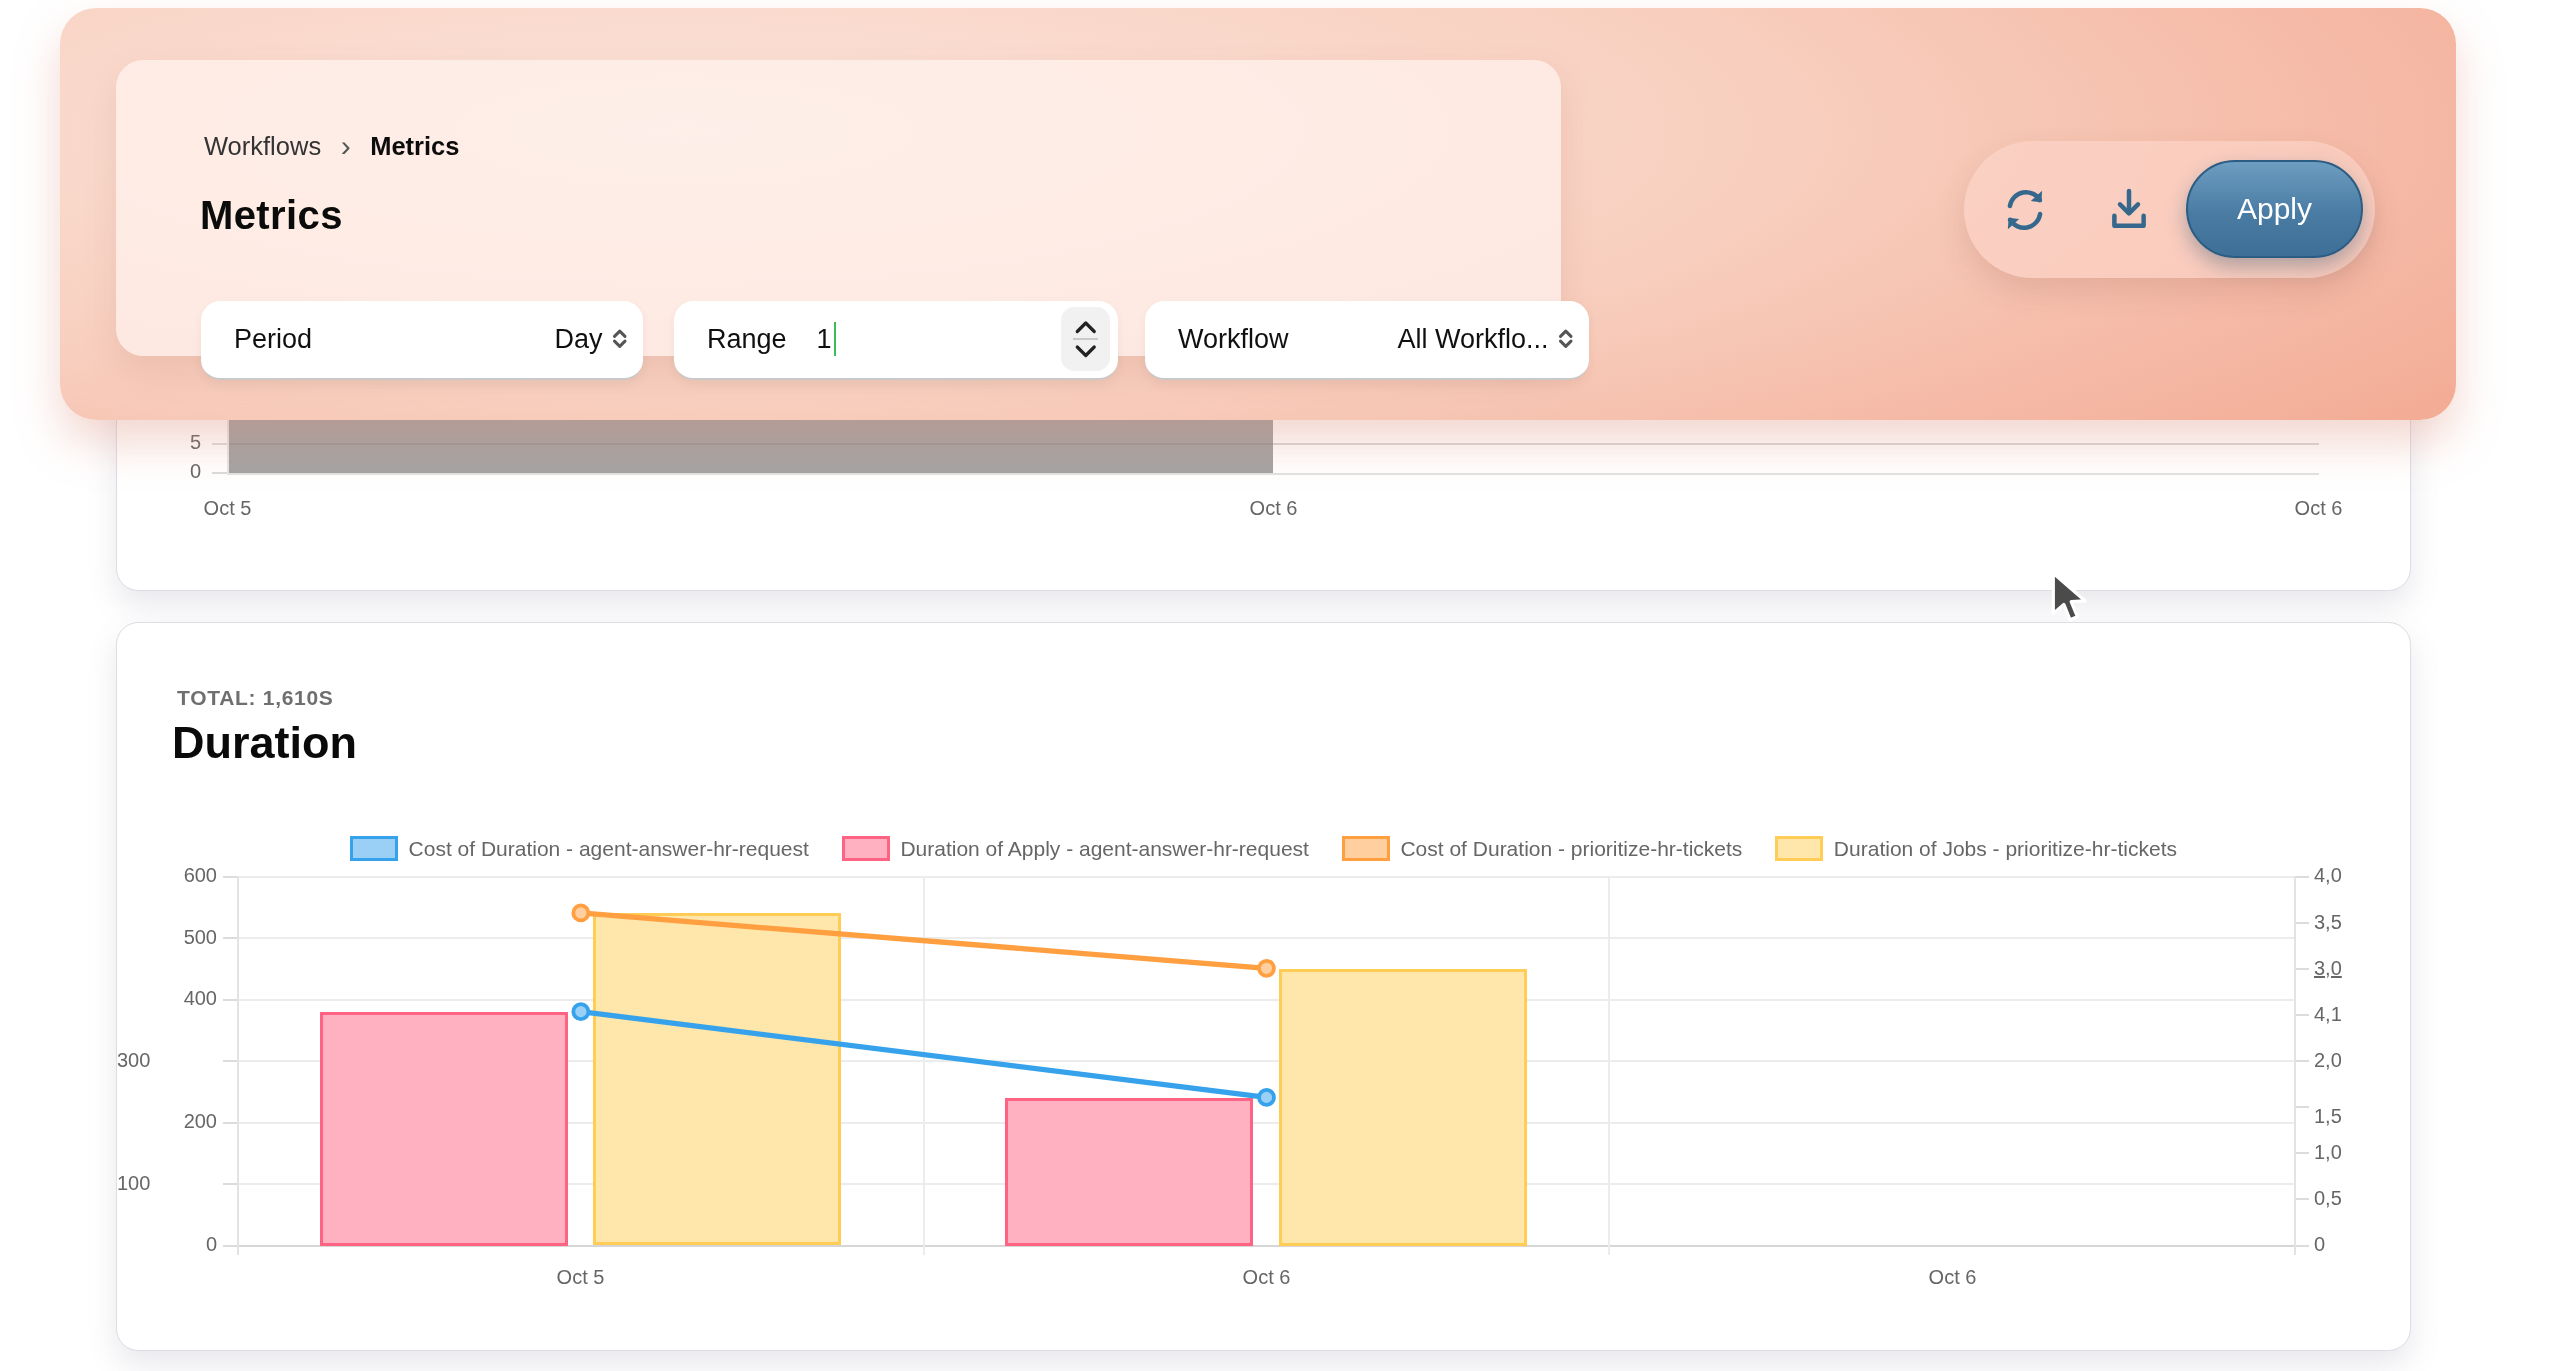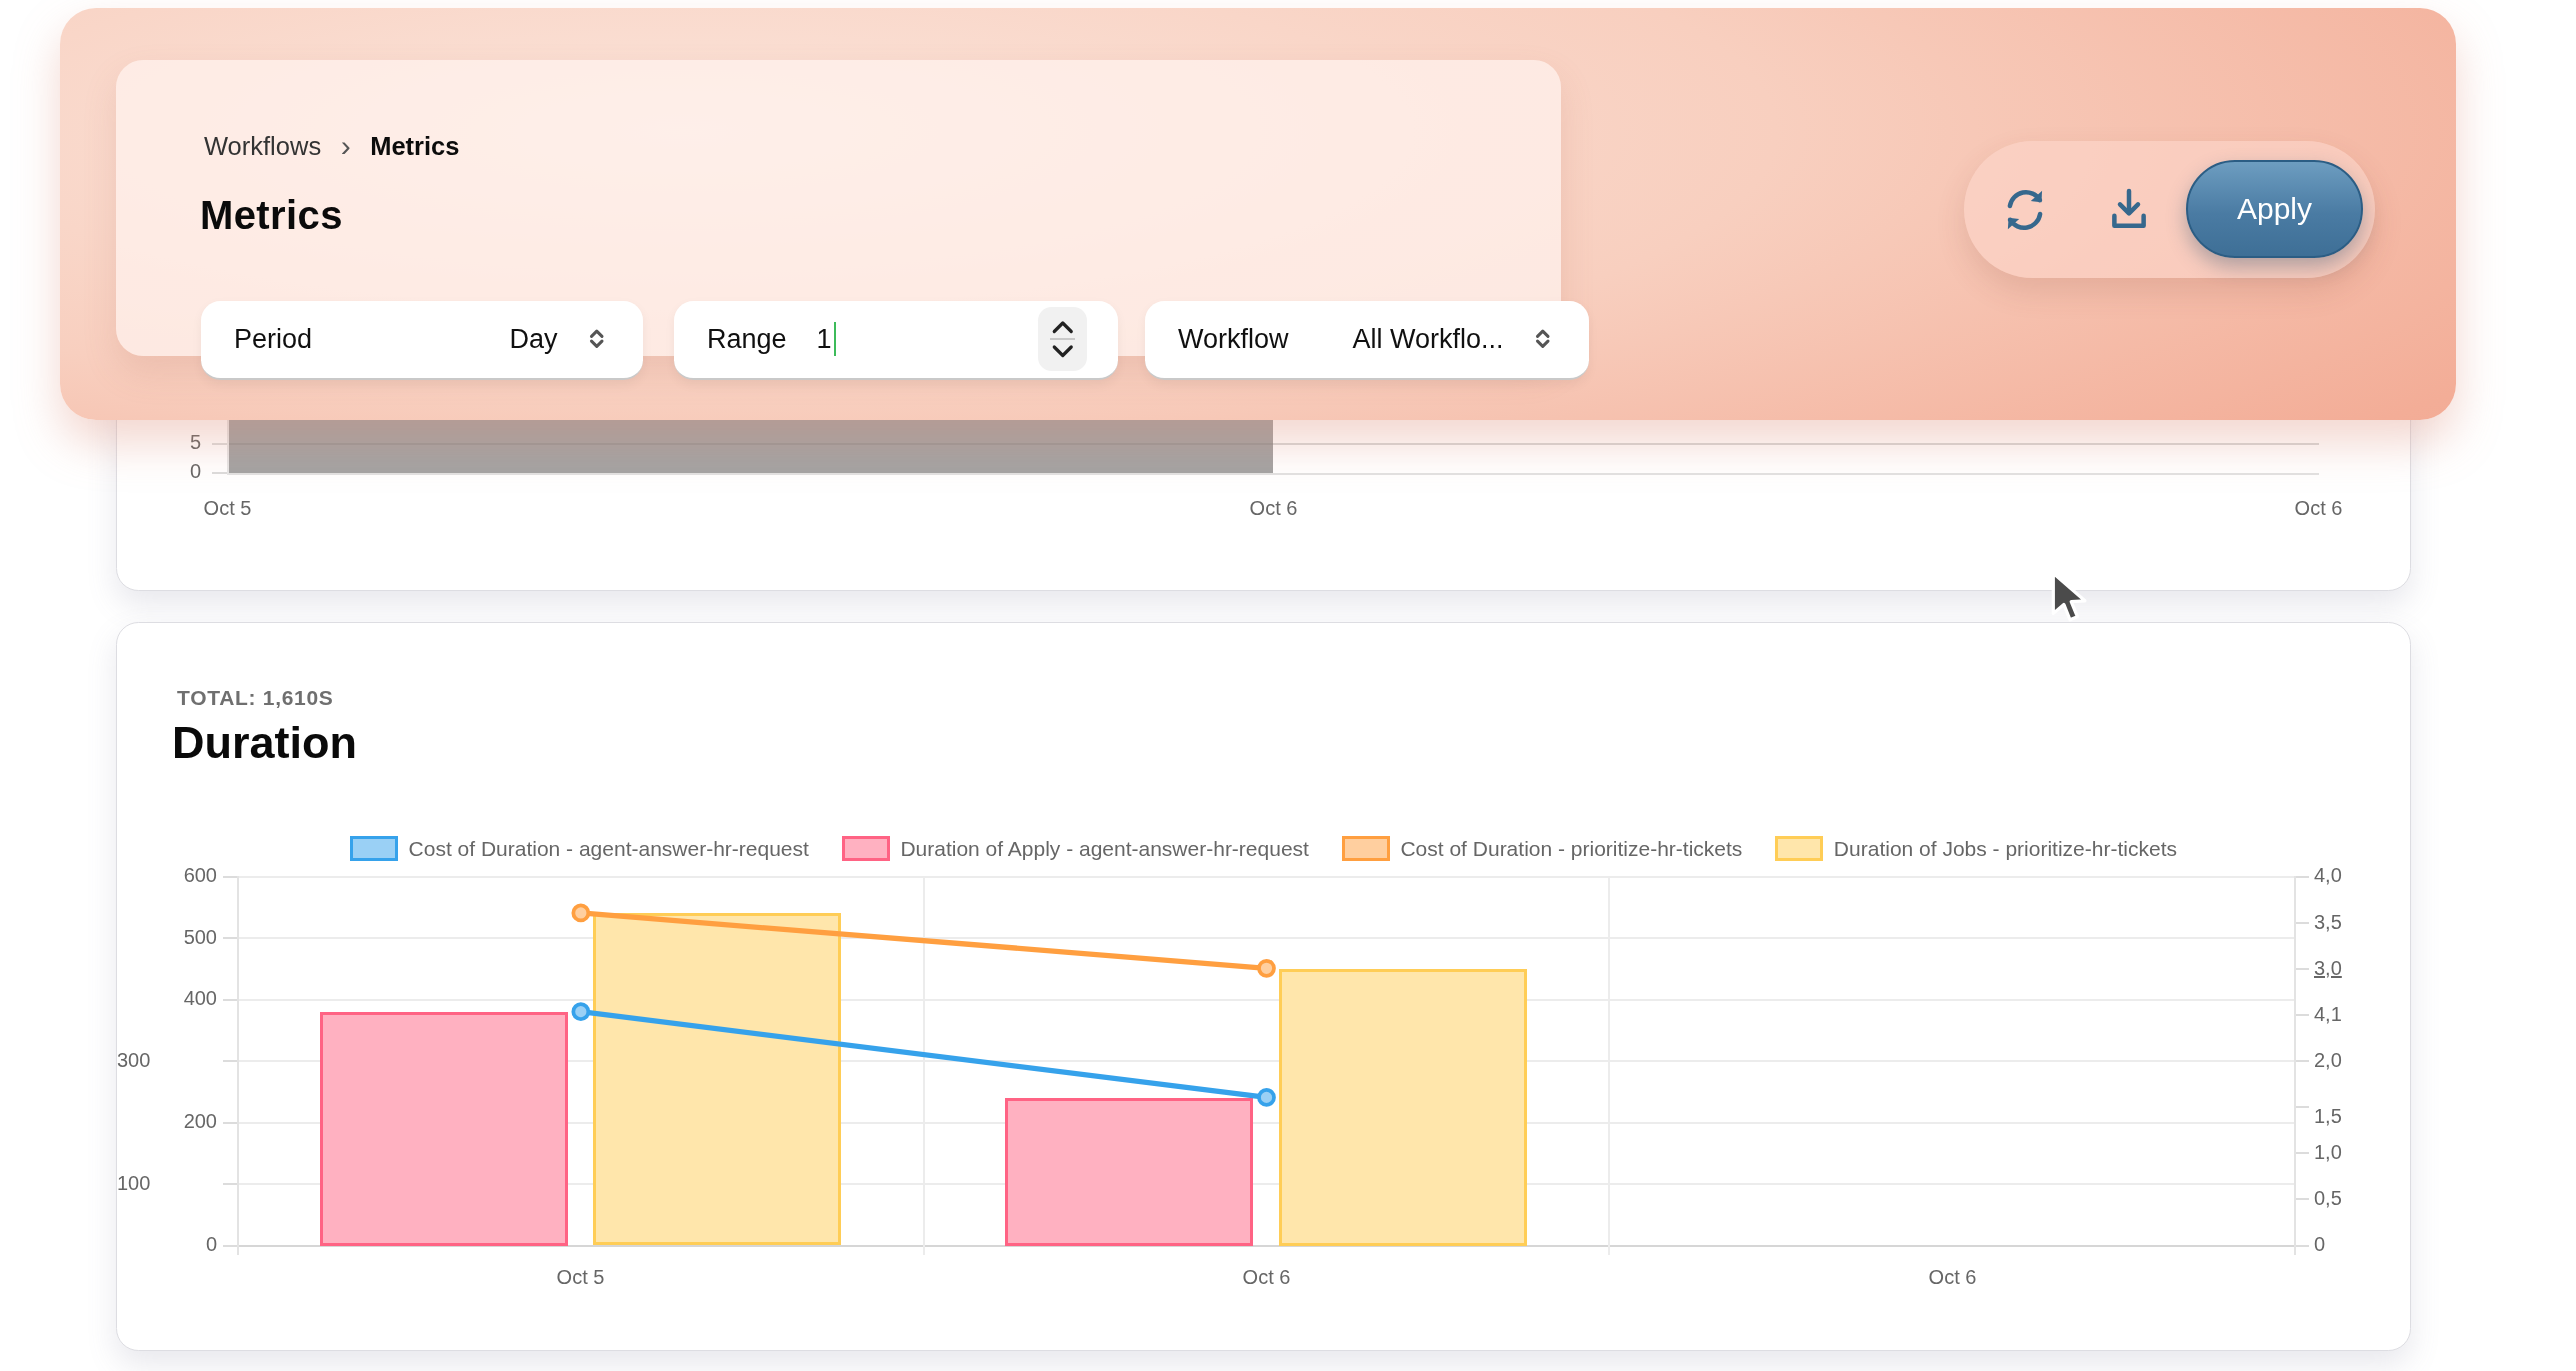--- a/index.html
+++ b/index.html
@@ -19,25 +19,25 @@
   .innercard{position:absolute;left:56px;top:52px;width:1445px;height:296px;border-radius:27px;
         background:rgba(255,243,238,.72);box-shadow:0 16.5px 34px rgba(180,100,80,.16);}
   .crumbs{position:absolute;left:88px;top:72px;font-size:25.5px;color:#333;
         display:flex;gap:19.5px;align-items:center;}
   .crumbs .cur{font-weight:700;color:#0c0c0c;}
   .crumbs .sep{color:#555;font-size:30px;line-height:.8;}
   .ptitle{position:absolute;left:84px;top:133px;margin:0;font-size:40px;font-weight:700;color:#0b0b0b;letter-spacing:0.4px;}
   .pill{position:absolute;top:241px;height:79px;background:#fff;border-radius:19.5px;
         border-bottom:2.2px solid #c9c9c9;box-shadow:0 4.5px 10.5px rgba(0,0,0,.05);
         display:flex;align-items:center;box-sizing:border-box;
-        padding:0 31px 0 33px;font-size:27px;color:#101010;}
+        padding:0 8px 0 33px;font-size:27px;color:#101010;}
   #pill-period{left:85px;width:442px;}
   #pill-range{left:558px;width:444px;}
   #pill-workflow{left:1029px;width:444px;}
-  .pill .val{margin-left:auto;display:flex;align-items:center;gap:23px;}
+  .pill .val{margin-left:auto;display:flex;align-items:center;gap:1px;}
   .caret{display:inline-block;width:2.2px;height:34px;background:#3dbb5a;margin-left:2.2px;}
   .spinner{width:49px;height:64px;background:#f1f1f1;border-radius:13.5px;
         display:flex;flex-direction:column;align-items:center;justify-content:center;gap:3px;}
   .spinner .dv{width:25.5px;height:1.5px;background:#c9c9c9;}
   
   .actions{position:absolute;left:1904px;top:133px;width:411px;height:137px;border-radius:69px;
         background:rgba(252,213,201,.62);box-shadow:0 13.5px 30px rgba(120,60,40,.14);}
   .iconbtn{position:absolute;top:42px;width:54px;height:54px;background:none;border:none;padding:0;cursor:pointer;}
   #btn-refresh{left:34px;} #btn-download{left:138px;}
   .apply{position:absolute;left:222px;top:19.5px;width:177px;height:98px;border-radius:49px;

